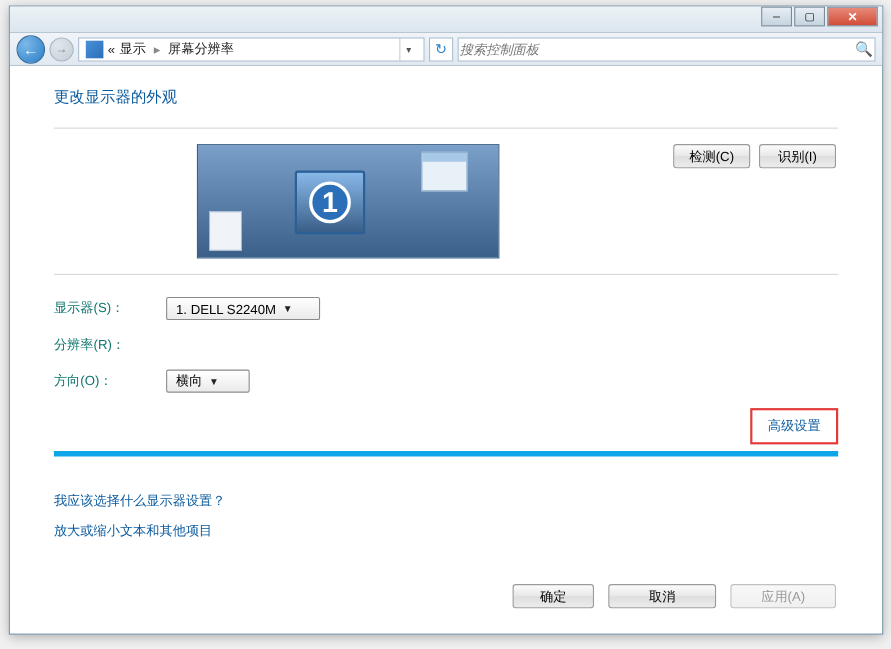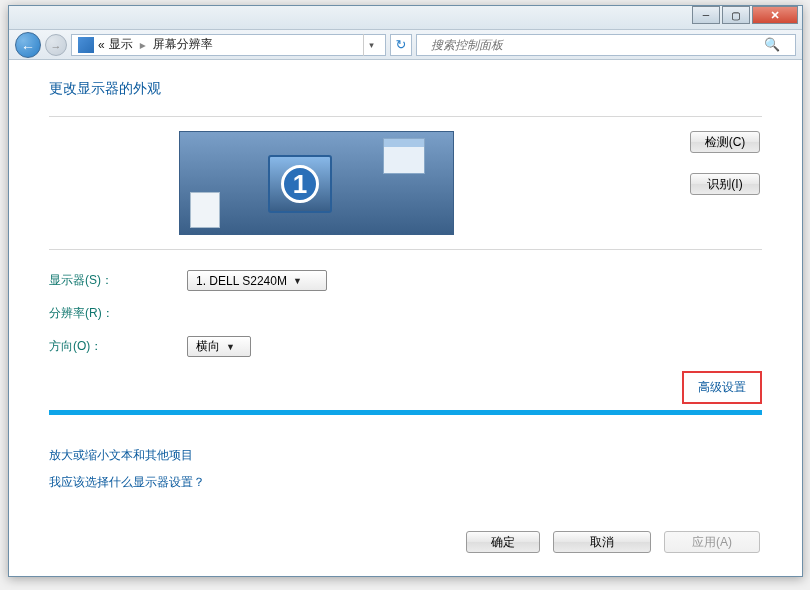--- a/index.html
+++ b/index.html
@@ -118,21 +118,21 @@
       cursor: pointer;
     }
     .refresh-btn::after { content: "↻"; font-size: 13px; }
     .search-box {
       width: 380px;
       height: 22px;
       background: #fff;
       border: 1px solid #aabdd0;
       display: flex;
       align-items: center;
-      padding: 0 14px;
+      padding: 0 1px;
     }
     .search-box input {
       flex: 1;
       border: none;
       outline: none;
       font-size: 12px;
       color: #888;
       font-style: italic;
     }
     .search-icon {
@@ -203,22 +203,22 @@
     .mini-window-2 {
       position: absolute;
       width: 30px; height: 36px;
       background: #f0f4f8;
       border: 1px solid #a8bcce;
       left: 10px; bottom: 6px;
     }
     .arrangement-btns {
       margin-left: auto;
       display: flex;
-      flex-direction: column;
-      gap: 20px;
+      flex-direction: row;
+      gap: 8px;
       padding-right: 2px;
     }
     .win7-btn {
       min-width: 70px;
       height: 22px;
       background: linear-gradient(to bottom, #fcfcfc, #e8e8e8 48%, #dedede 52%, #ececec);
       border: 1px solid #9a9a9a;
       border-radius: 3px;
       font-size: 12px;
       cursor: pointer;
@@ -244,21 +244,20 @@
     .combo {
       height: 21px;
       background: linear-gradient(to bottom, #fff, #eaeaea);
       border: 1px solid #8a8a8a;
       border-radius: 2px;
       display: flex;
       align-items: center;
       padding: 0 4px 0 8px;
       cursor: pointer;
       gap: 6px;
-      margin-left: 36px;
     }
     .combo-arrow {
       color: #222;
       font-size: 9px;
     }
     .combo-arrow::after { content: "▼"; }
 
     .adv-link-wrap {
       border-bottom: 5px solid #0ea5e9;
       padding-bottom: 6px;
@@ -346,36 +345,36 @@
         <div class="combo" style="width:140px">
           <span>1. DELL S2240M</span>
           <span class="combo-arrow"></span>
         </div>
       </div>
       <div class="form-row">
         <div class="form-label">分辨率(R)：</div>
       </div>
       <div class="form-row">
         <div class="form-label">方向(O)：</div>
-        <div class="combo" style="width:64px">
+        <div class="combo" style="width:76px">
           <span>横向</span>
           <span class="combo-arrow"></span>
         </div>
       </div>
     </div>
 
     <div class="adv-link-wrap">
       <span class="highlight-box">
         <span class="adv-link">高级设置</span>
       </span>
     </div>
 
     <div class="links">
+      <div><span class="link">我应该选择什么显示器设置？</span></div>
       <div><span class="link">放大或缩小文本和其他项目</span></div>
-      <div><span class="link">我应该选择什么显示器设置？</span></div>
     </div>
 
     <div class="dialog-buttons">
       <button class="win7-btn" style="width:74px">确定</button>
       <button class="win7-btn" style="width:98px">取消</button>
       <button class="win7-btn" style="width:96px" disabled="">应用(A)</button>
     </div>
   </div>
 
 </div>

